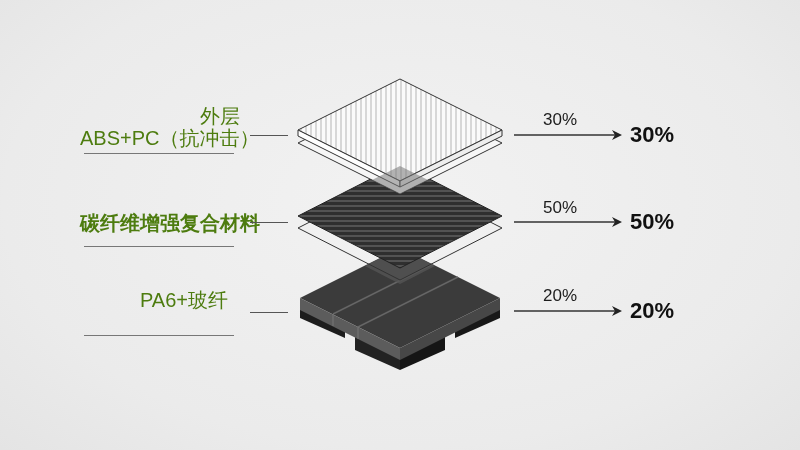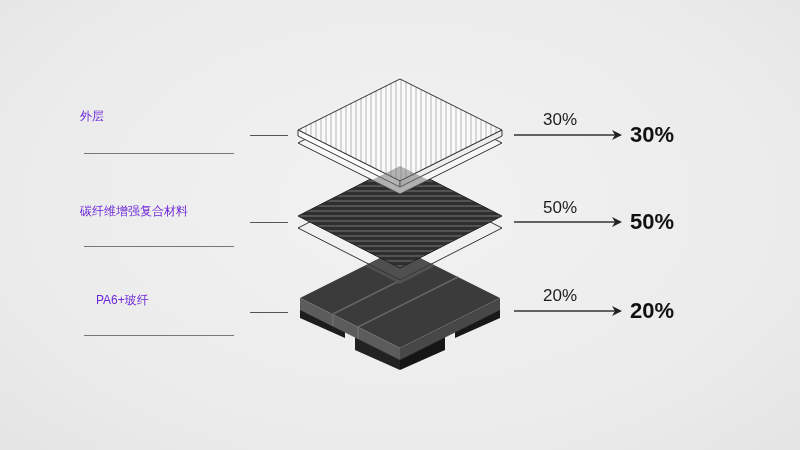--- a/index.html
+++ b/index.html
@@ -5,22 +5,22 @@
   html, body { margin: 0; padding: 0; }
   body {
     width: 800px; height: 450px; overflow: hidden;
     background: #ececec;
     background: radial-gradient(ellipse at 50% 45%, #f2f2f2 0%, #ebebeb 70%, #e4e4e4 100%);
     font-family: "Liberation Sans", "DejaVu Sans", sans-serif;
     position: relative;
     color: #1a1a1a;
   }
   .label {
-    position: absolute; width: 160px; text-align: left;
-    font-size: 12px; line-height: 22px; color: #6d28d9;
+    position: absolute; width: 160px; text-align: right;
+    font-size: 20px; line-height: 22px; color: #4d7c0f;
   }
   .label .line { display: block; white-space: nowrap; }
   .label-underline {
     position: absolute; height: 1px; background: #777;
   }
   .leader { position: absolute; height: 1px; background: #555; }
   .pct-small {
     position: absolute; font-size: 17px; color: #1c1c1c;
   }
   .pct-big {
@@ -71,43 +71,44 @@
     <polygon points="298,143 400,92 502,143 400,194" fill="#f6f6f6" stroke="#333" stroke-width="1"></polygon>
     <polygon points="298,130 400,79 502,130 400,181" fill="url(#vstripes)" stroke="#333" stroke-width="1"></polygon>
     <polygon points="298,130 298,136 400,187 400,181" fill="#fff" stroke="#333" stroke-width="1"></polygon>
     <polygon points="400,181 400,187 502,136 502,130" fill="#eee" stroke="#333" stroke-width="1"></polygon>
     <polygon points="372,180 400,166 428,180 400,194" fill="#777" opacity="0.55"></polygon>
   </g>
 </svg>
 
 <div class="label" style="left:80px; top:105px;">
   <span class="line">外层</span>
+  <span class="line">ABS+PC（抗冲击）</span>
 </div>
 <div class="label-underline" style="left:84px; top:153px; width:150px;"></div>
 <div class="leader" style="left:250px; top:135px; width:38px;"></div>
 <div class="pct-small" style="left:543px; top:110px;">30%</div>
 <svg style="position:absolute; left:514px; top:128px;" width="110" height="14">
   <line x1="0" y1="7" x2="104" y2="7" stroke="#333" stroke-width="1.3"></line>
   <polygon points="98,2 108,7 98,12 101,7" fill="#222"></polygon>
 </svg>
 <div class="pct-big" style="left:630px; top:122px;">30%</div>
 
-<div class="label" style="left:80px; top:200px;">
+<div class="label" style="left:80px; top:212px;font-weight:bold;">
   <span class="line">碳纤维增强复合材料</span>
 </div>
 <div class="label-underline" style="left:84px; top:246px; width:150px;"></div>
 <div class="leader" style="left:250px; top:222px; width:38px;"></div>
 <div class="pct-small" style="left:543px; top:198px;">50%</div>
 <svg style="position:absolute; left:514px; top:215px;" width="110" height="14">
   <line x1="0" y1="7" x2="104" y2="7" stroke="#333" stroke-width="1.3"></line>
   <polygon points="98,2 108,7 98,12 101,7" fill="#222"></polygon>
 </svg>
 <div class="pct-big" style="left:630px; top:209px;">50%</div>
 
-<div class="label" style="left:96px; top:289px;">
+<div class="label" style="left:68px; top:289px;">
   <span class="line">PA6+玻纤</span>
 </div>
 <div class="label-underline" style="left:84px; top:335px; width:150px;"></div>
 <div class="leader" style="left:250px; top:312px; width:38px;"></div>
 <div class="pct-small" style="left:543px; top:286px;">20%</div>
 <svg style="position:absolute; left:514px; top:304px;" width="110" height="14">
   <line x1="0" y1="7" x2="104" y2="7" stroke="#333" stroke-width="1.3"></line>
   <polygon points="98,2 108,7 98,12 101,7" fill="#222"></polygon>
 </svg>
 <div class="pct-big" style="left:630px; top:298px;">20%</div>

